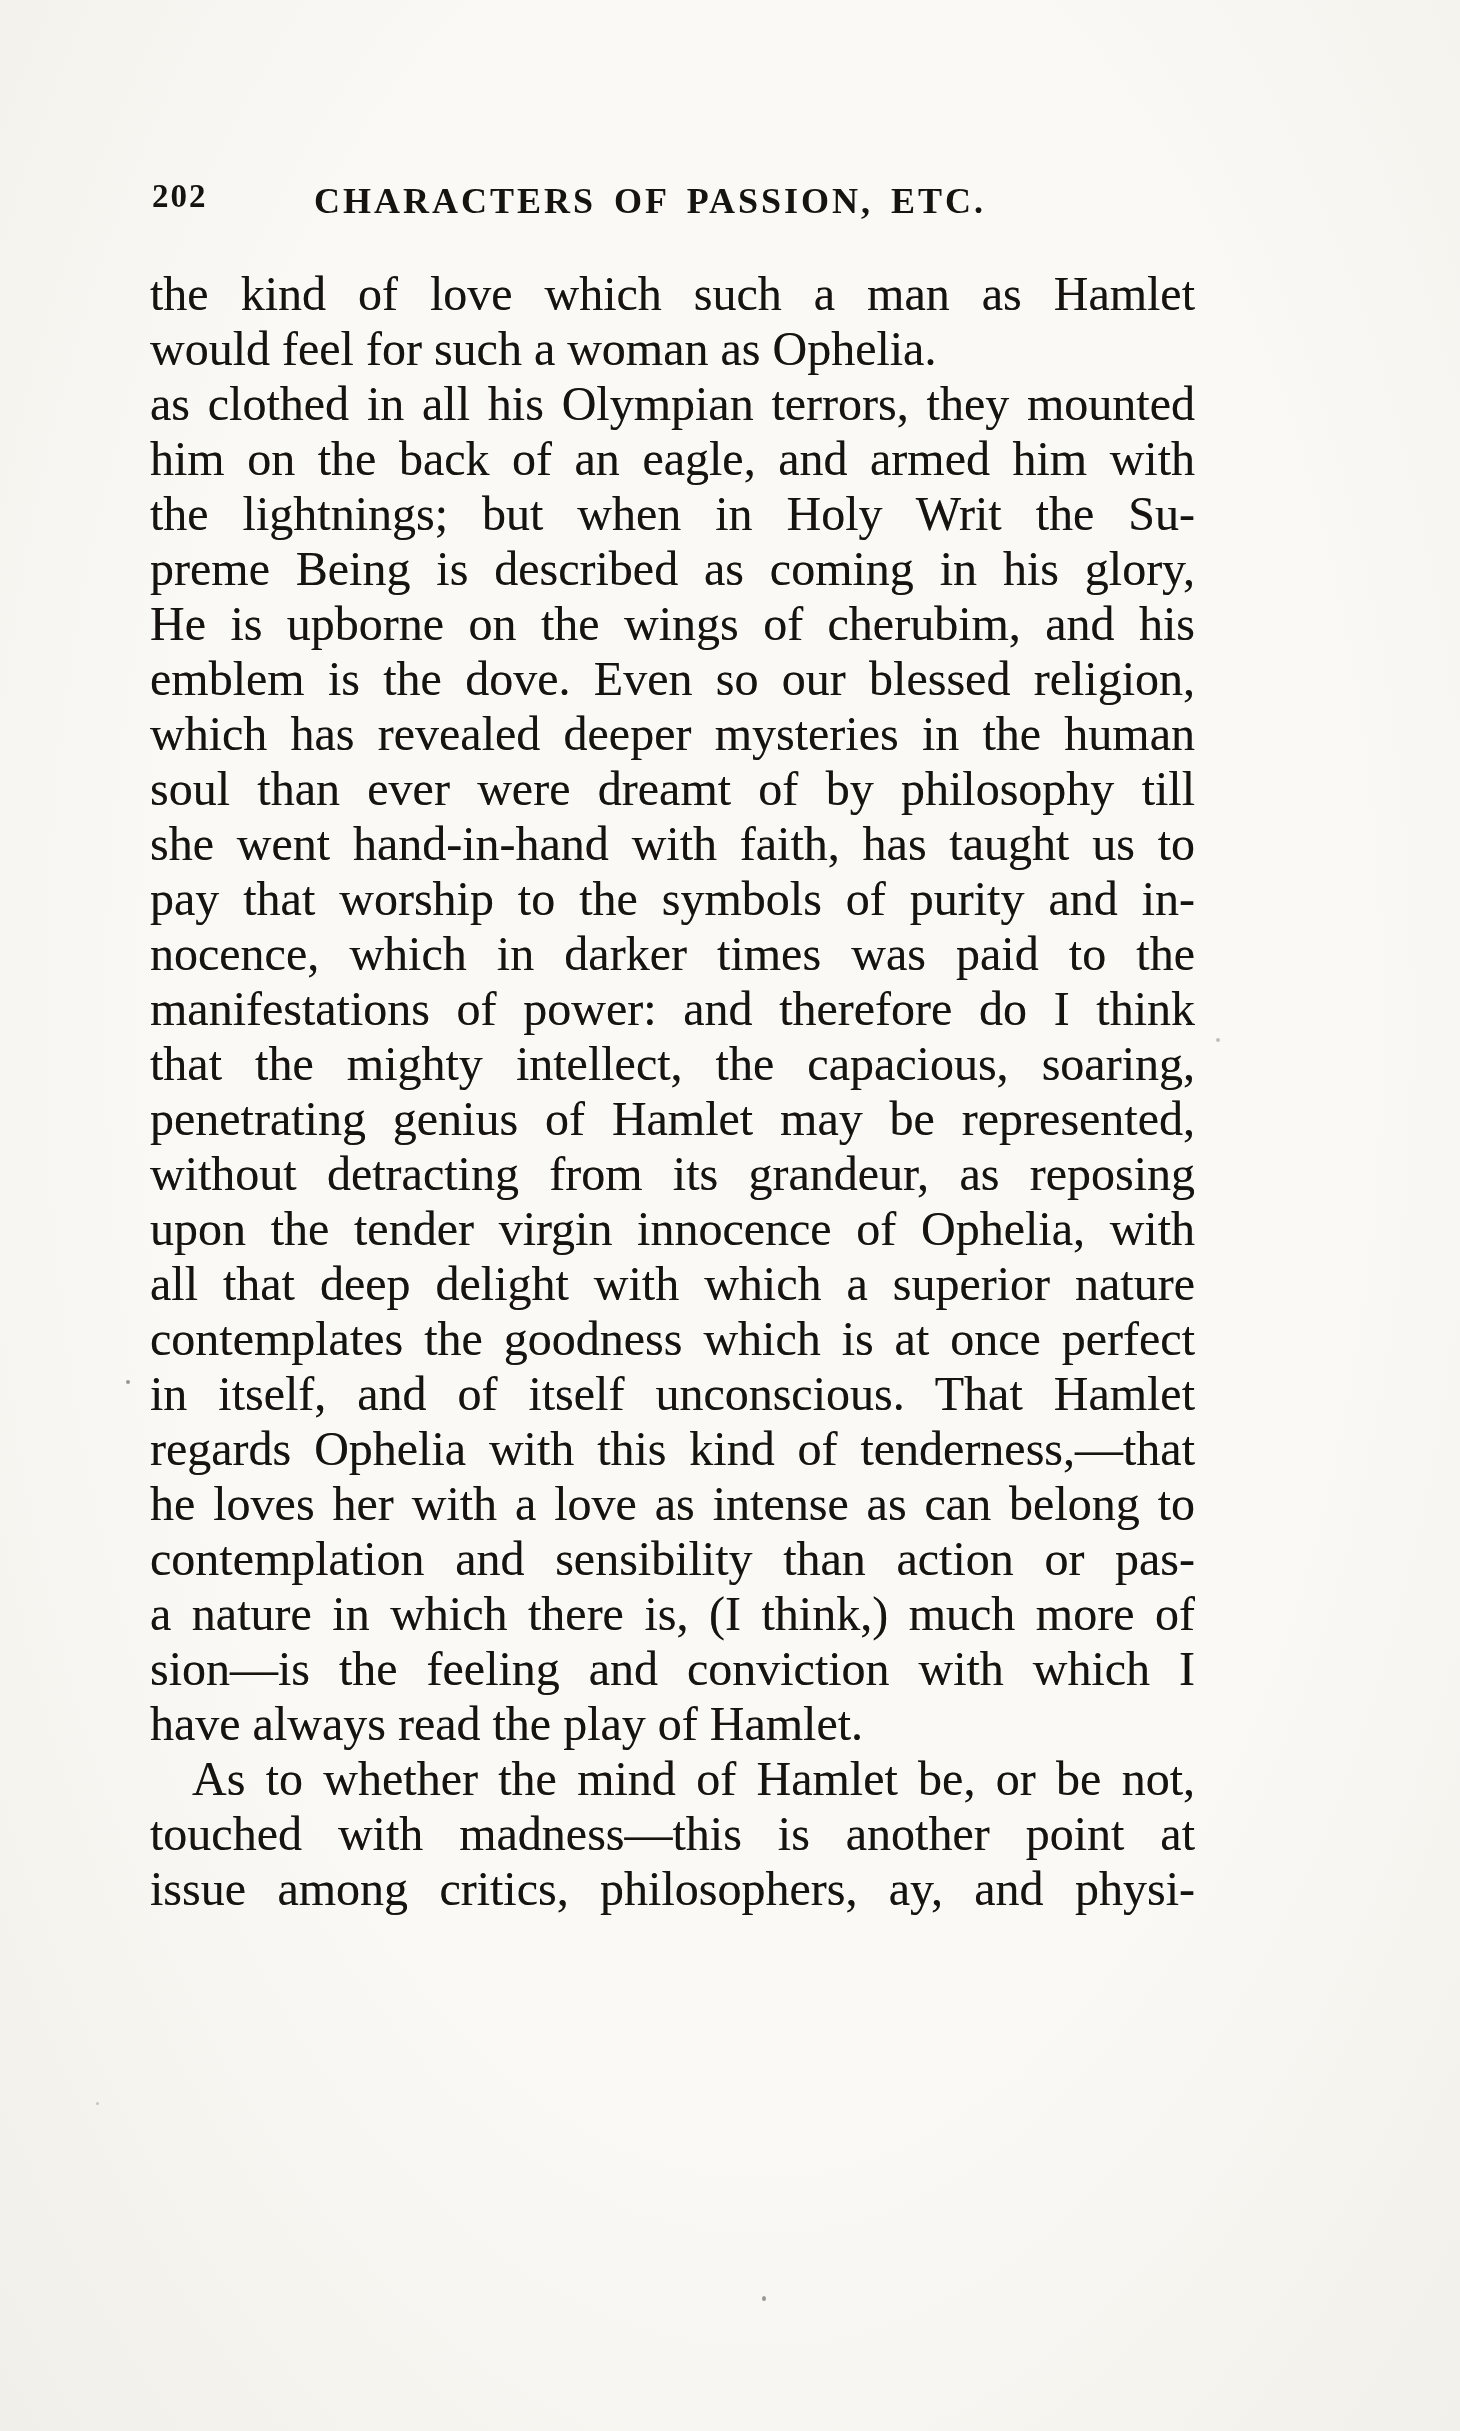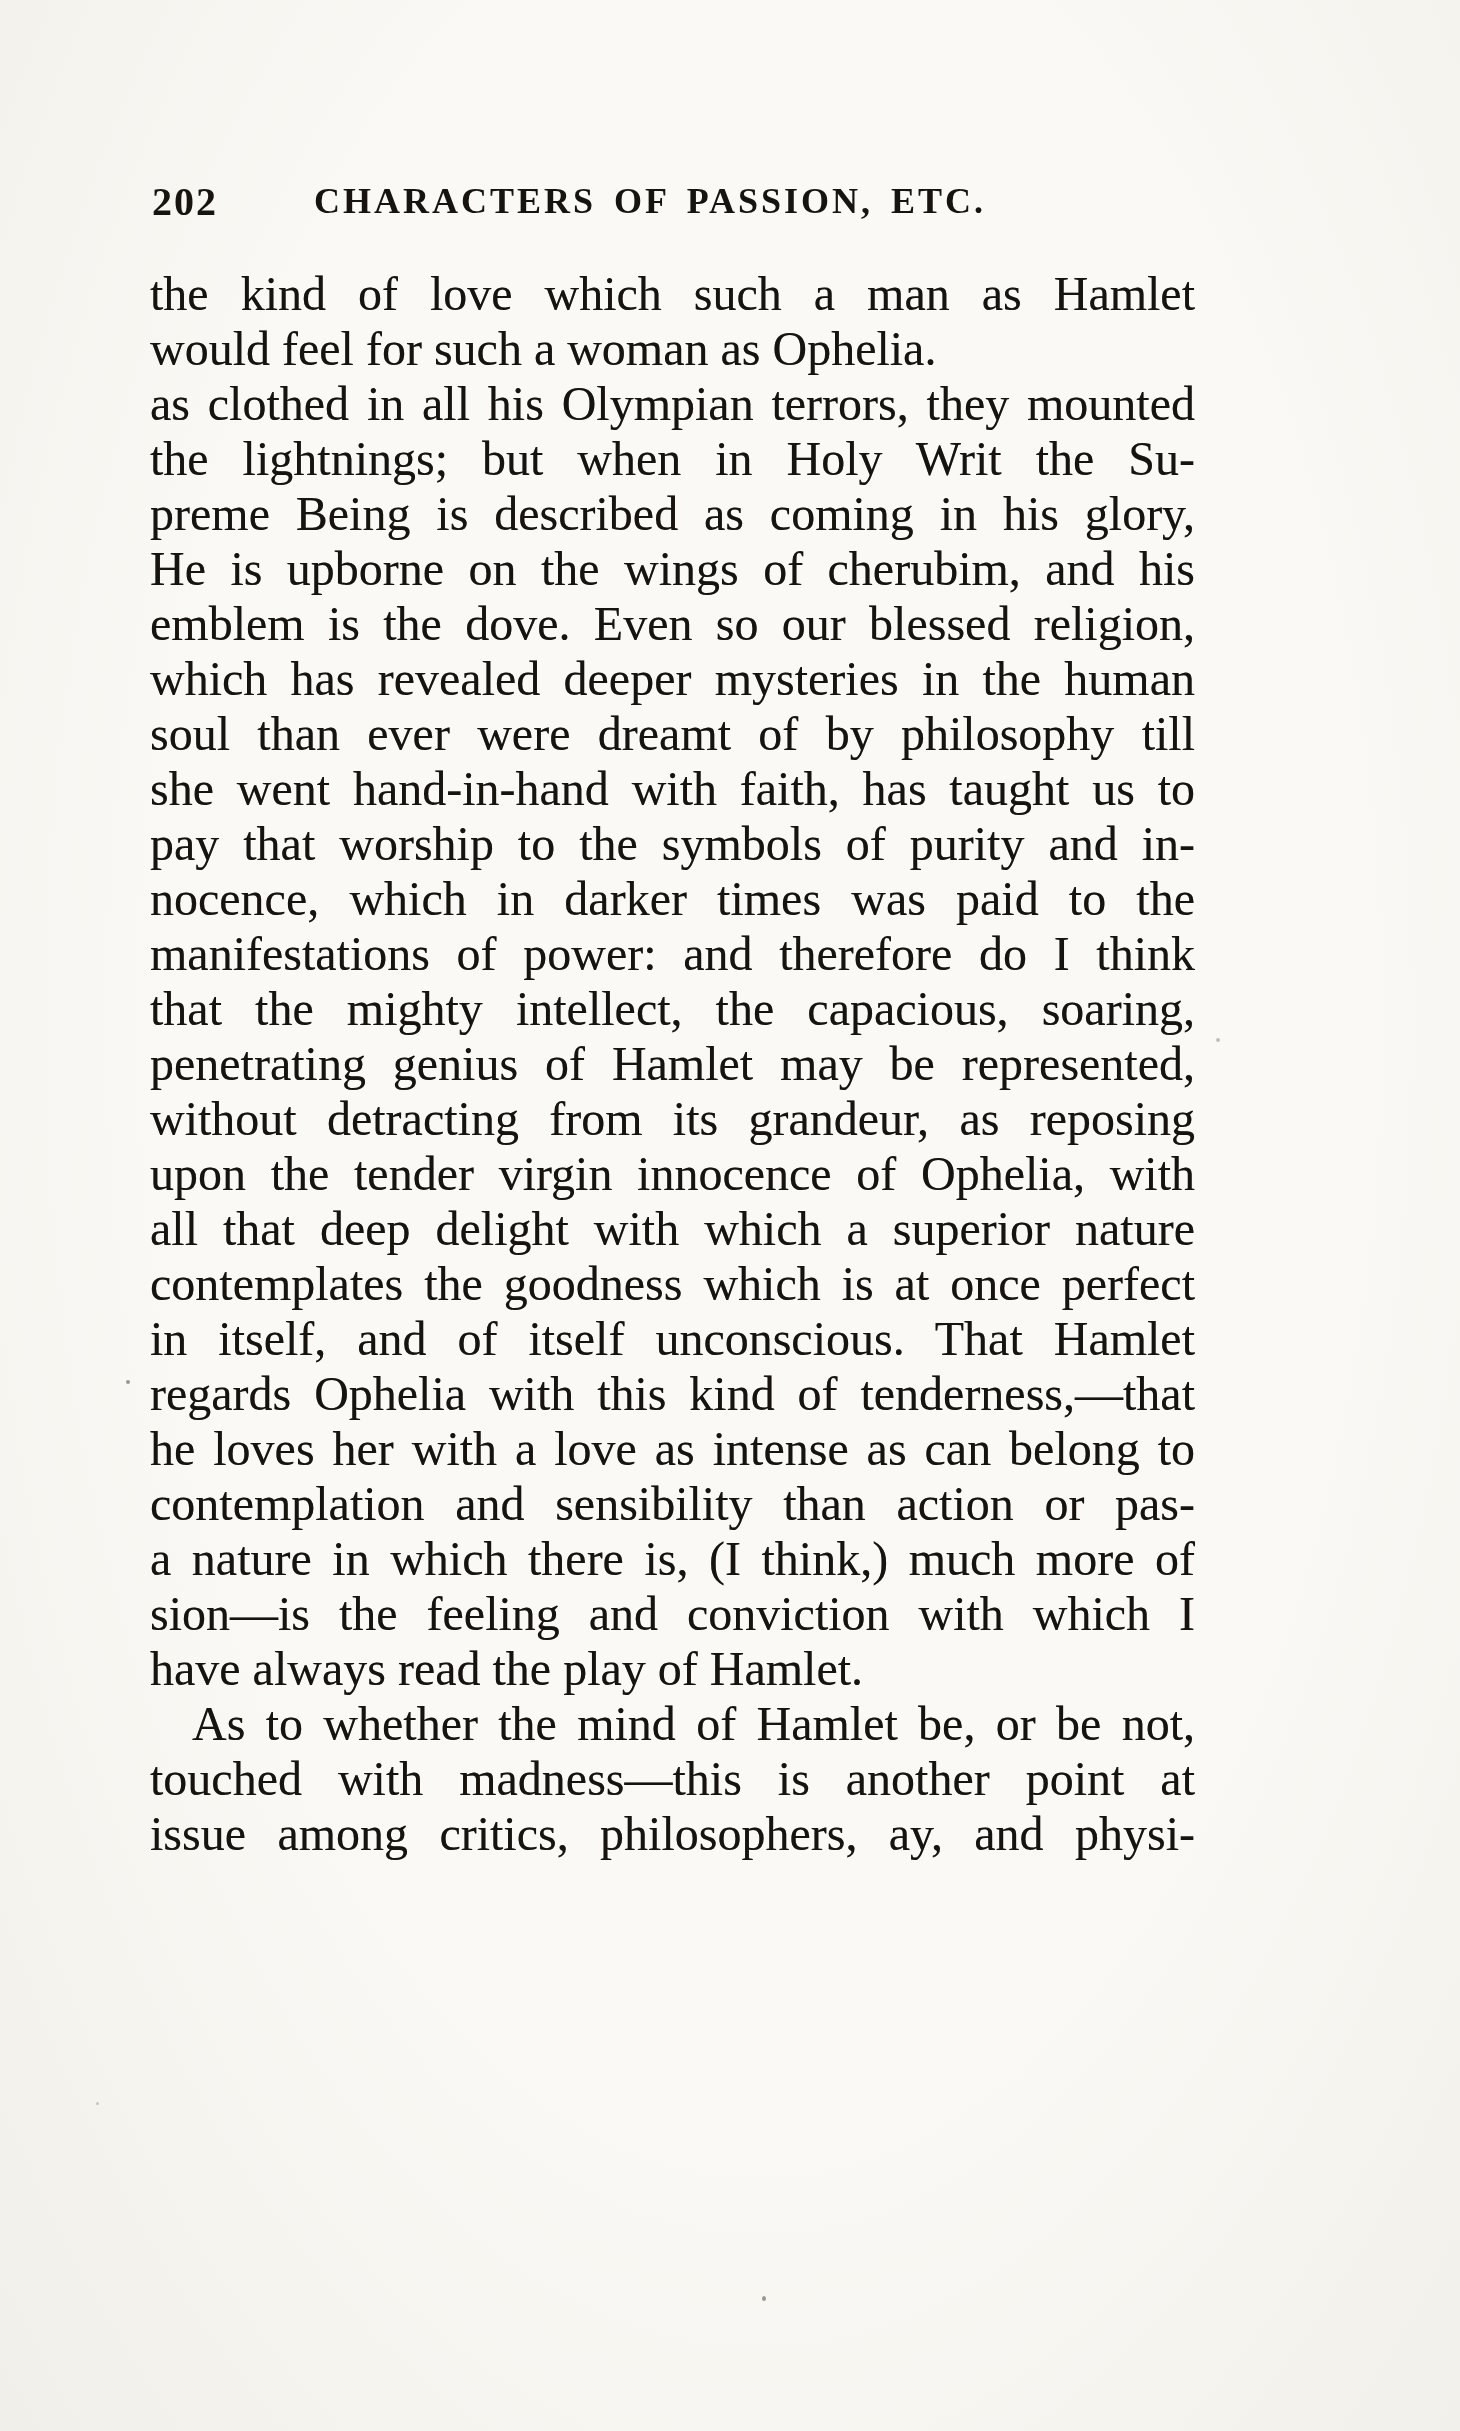--- a/index.html
+++ b/index.html
@@ -24,21 +24,21 @@
     position: absolute;
     left: 150px;
     top: 176px;
     width: 1045px;
     height: 56px;
   }
   .pagenum {
     position: absolute;
     left: 2px;
     top: 2px;
-    font-size: 40px;
+    font-size: 33px;
     font-weight: 700;
     letter-spacing: 2px;
   }
   .header-title {
     position: absolute;
     left: 100px;
     top: 4px;
     width: 800px;
     text-align: center;
     font-size: 36px;
@@ -84,20 +84,21 @@
 
   <div class="header-row">
     <span class="pagenum">202</span>
     <span class="header-title">CHARACTERS OF PASSION, ETC.</span>
   </div>
 
   <div class="textblock">
     <div class="line">the kind of love which such a man as Hamlet</div>
     <div class="line endline">would feel for such a woman as Ophelia.</div>
     <div class="line">as clothed in all his Olympian terrors, they mounted</div>
+    <div class="line">him on the back of an eagle, and armed him with</div>
     <div class="line">the lightnings; but when in Holy Writ the Su-</div>
     <div class="line">preme Being is described as coming in his glory,</div>
     <div class="line">He is upborne on the wings of cherubim, and his</div>
     <div class="line">emblem is the dove.  Even so our blessed religion,</div>
     <div class="line">which has revealed deeper mysteries in the human</div>
     <div class="line">soul than ever were dreamt of by philosophy till</div>
     <div class="line">she went hand-in-hand with faith, has taught us to</div>
     <div class="line">pay that worship to the symbols of purity and in-</div>
     <div class="line">nocence, which in darker times was paid to the</div>
     <div class="line">manifestations of power: and therefore do I think</div>

